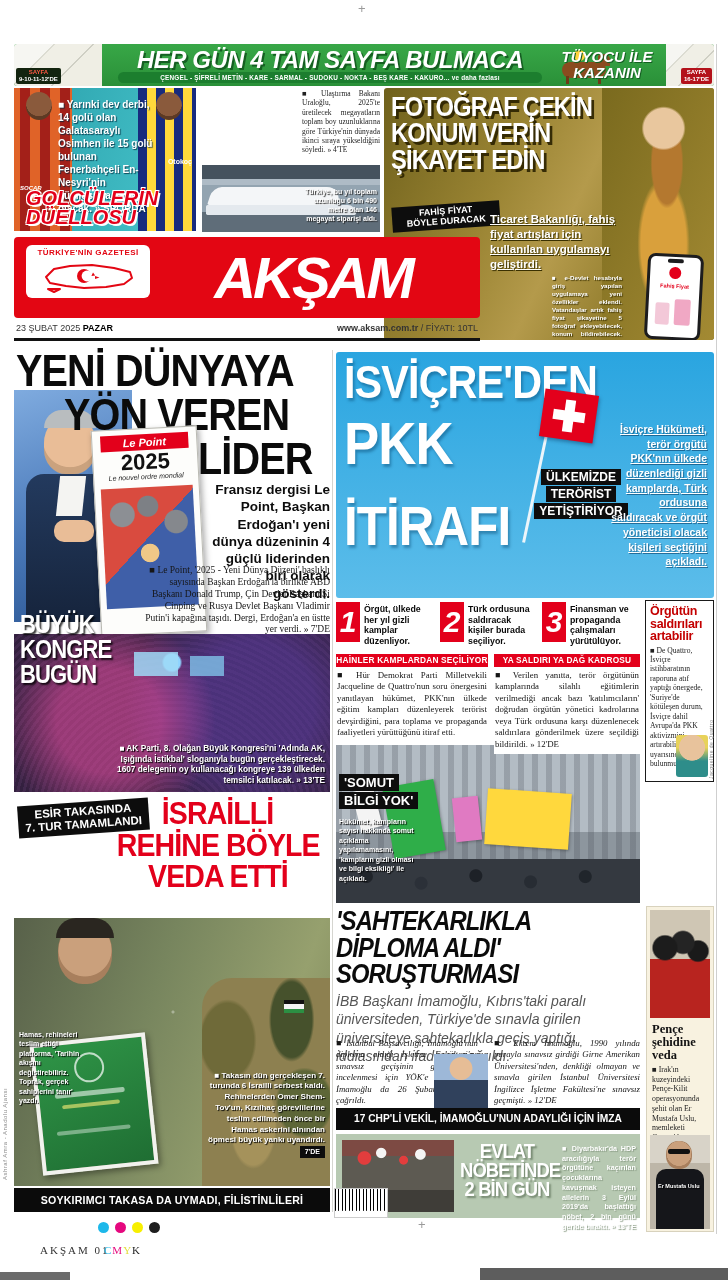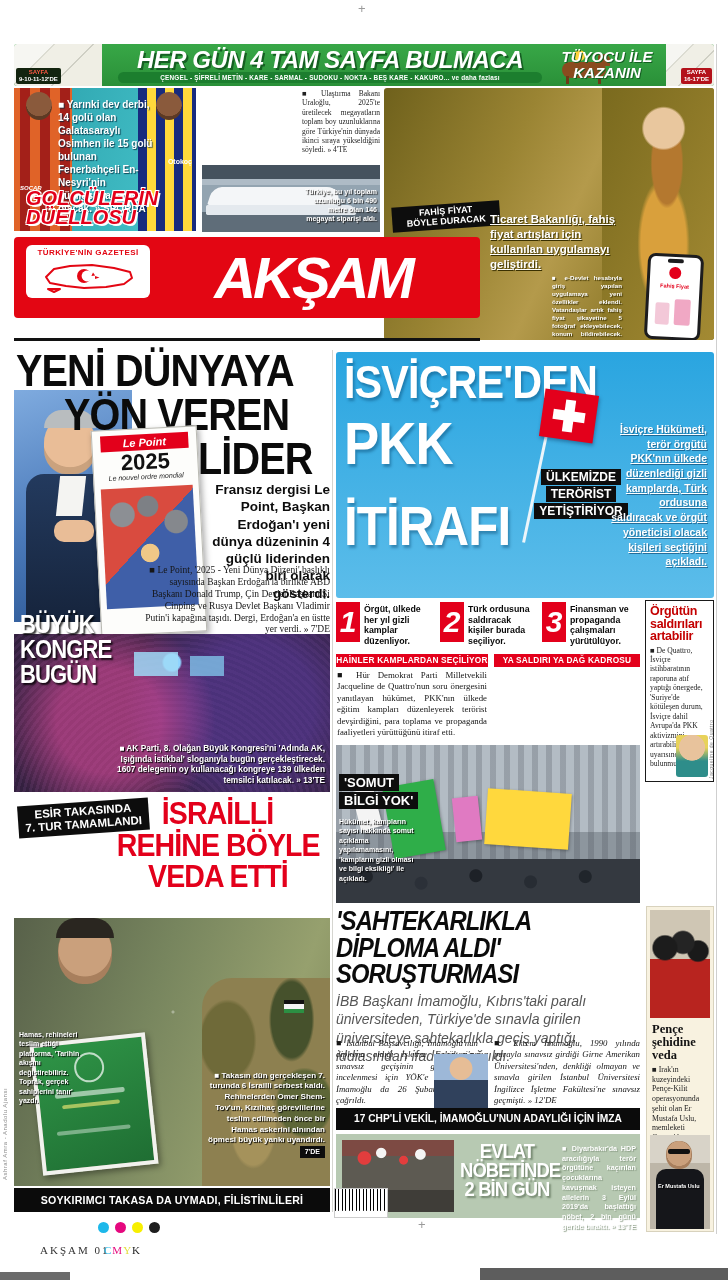--- a/index.html
+++ b/index.html
@@ -199,20 +199,25 @@
       <div class="s ycap" style="right:3px;top:22px;width:76px;">Türkiye, bu yıl toplam uzunluğu 6 bin 490 metre olan 146 megayat siparişi aldı.</div>
     </div>
   </div>
 
   <div class="s gold">
     <div class="s" style="right:0;top:0;width:112px;height:252px;background:
         radial-gradient(circle at 55% 16%,#e9c79e 0 9%,rgba(0,0,0,0) 10%),
         radial-gradient(ellipse at 58% 30%,#b4782f 0 16%,rgba(0,0,0,0) 18%),
         radial-gradient(ellipse at 55% 62%,#d9a03c 0 26%,rgba(0,0,0,0) 30%),
         linear-gradient(115deg,#7a6a1e,#a38a33);"></div>
+    <div class="s ghl" style="left:7px;top:6px;width:250px;">
+      <span class="cond hl ghl">FOTOĞRAF ÇEKİN</span><br>
+      <span class="cond hl ghl">KONUM VERİN</span><br>
+      <span class="cond hl ghl">ŞİKAYET EDİN</span>
+    </div>
     <div class="s gtag" style="left:8px;top:116px;width:96px;">
       <span style="display:block;">FAHİŞ FİYAT</span>
       <span style="display:block;">BÖYLE DURACAK</span>
     </div>
     <div class="s gdek" style="left:106px;top:124px;width:132px;">Ticaret Bakanlığı, fahiş fiyat artışları için kullanılan uygulamayı geliştirdi.</div>
     <div class="s gbody" style="left:168px;top:186px;width:70px;">■ e-Devlet hesabıyla giriş yapılan uygulamaya yeni özellikler eklendi. Vatandaşlar artık fahiş fiyat şikayetine 5 fotoğraf ekleyebilecek, konum bildirebilecek. Şikayetin açıklama alanı da artırıldı. » 4'TE</div>
     <div class="s phone" style="left:262px;top:166px;width:50px;height:80px;">
       <div class="s" style="left:17px;top:2px;width:16px;height:4px;background:#1c1c1e;border-radius:2px;"></div>
       <div class="s" style="left:19px;top:10px;width:12px;height:12px;background:#e3001b;border-radius:50%;"></div>
       <div class="s" style="left:0;top:26px;width:50px;text-align:center;color:#e3001b;font-size:5.5px;font-weight:900;">Fahiş Fiyat</div>
@@ -227,20 +232,28 @@
       <svg width="96" height="36" viewBox="0 0 96 36" style="margin-top:1px;">
         <path d="M6 18 L14 10 L30 7 L52 6 L74 9 L90 13 L92 19 L84 25 L66 28 L44 29 L26 27 L10 24 Z M8 30 L14 33 L20 30 Z" fill="#ffffff" stroke="#e30613" stroke-width="2" stroke-linejoin="round"></path>
         <circle cx="44" cy="17" r="7" fill="#e30613"></circle>
         <circle cx="47" cy="17" r="5.4" fill="#ffffff"></circle>
         <path d="M55 17 l4.5 1.5 -4.5 1.5 0 -3 z M53 13.4 l2.2 3.2 -3.8 0.3 z" fill="#e30613"></path>
       </svg>
     </div>
     <div class="s aksam" style="left:140px;top:0;width:318px;">AKŞAM</div>
   </div>
 
+  <div class="s dateline" style="left:16px;top:323px;width:462px;height:13px;">
+    <span>23 ŞUBAT 2025</span>
+    <span style="font-weight:900;color:#000;">PAZAR</span>
+    <span style="float:right;">
+      <b>www.aksam.com.tr</b>
+      <span>/ FİYATI: 10TL</span>
+    </span>
+  </div>
   <div class="s rule" style="left:14px;top:338px;width:466px;height:2.5px;"></div>
 
   <div class="s" style="left:332px;top:350px;width:1px;height:862px;background:#d5d5d0;"></div>
   <div class="s" style="left:716px;top:44px;width:1px;height:1190px;background:#cfcfcf;"></div>
 
   <div class="s erd" style="left:14px;top:390px;width:118px;height:232px;">
     <div class="s" style="left:30px;top:26px;width:52px;height:58px;background:radial-gradient(circle at 50% 42%,#e9bd97 0 62%,#caa27e 64%);border-radius:46% 46% 42% 42%;"></div>
     <div class="s" style="left:30px;top:20px;width:52px;height:18px;background:#b9bdbf;border-radius:26px 26px 0 0;"></div>
     <div class="s" style="left:12px;top:84px;width:92px;height:148px;background:linear-gradient(#233a5e,#16243c);border-radius:18px 18px 0 0;"></div>
     <div class="s" style="left:44px;top:86px;width:26px;height:40px;background:#f4f4f2;transform:skewX(-6deg);"></div>
@@ -352,20 +365,21 @@
     </div>
     <div class="s stagb" style="left:3px;top:72px;width:76px;">Hükümet, kampların sayısı hakkında somut açıklama yapılamamasını, 'kampların gizli olması ve bilgi eksikliği' ile açıkladı.</div>
   </div>
 
   <div class="s" style="left:336px;top:654px;width:152px;z-index:2;">
     <div class="rhead">HAİNLER KAMPLARDAN SEÇİLİYOR</div>
     <div class="cbody serif just" style="background:#fff;padding:3px 1px 4px;">■ Hür Demokrat Parti Milletvekili Jacqueline de Quattro'nun soru önergesini yanıtlayan hükümet, PKK'nın ülkede eğitim kampları düzenleyerek terörist devşirdiğini, para toplama ve propaganda faaliyetleri yürüttüğünü itiraf etti.</div>
   </div>
   <div class="s" style="left:494px;top:654px;width:146px;z-index:2;">
     <div class="rhead">YA SALDIRI YA DAĞ KADROSU</div>
+    <div class="cbody serif just" style="background:#fff;padding:3px 1px 4px;">■ Verilen yanıtta, terör örgütünün kamplarında silahlı eğitimlerin verilmediği ancak bazı 'katılımcıların' doğrudan örgütün yönetici kadrolarına veya Türk ordusuna karşı düzenlenecek saldırılara gönderilmek üzere seçildiği bildirildi. » 12'DE</div>
   </div>
 
   <div class="s sidebox" style="left:645px;top:600px;width:69px;height:182px;z-index:2;box-sizing:border-box;padding:4px 4px 0;">
     <div class="sbt">Örgütün saldırıları artabilir</div>
     <div class="sbb serif" style="margin-top:3px;">■ De Quattro, İsviçre istihbaratının raporuna atıf yaptığı önergede, 'Suriye'de kötüleşen durum, İsviçre dahil Avrupa'da PKK aktivizmini artırabilir' uyarısında bulunmuştu.</div>
     <div class="s" style="left:30px;bottom:4px;width:32px;height:42px;background:
         radial-gradient(circle at 50% 30%,#e8c39c 0 38%,rgba(0,0,0,0) 40%),
         linear-gradient(#e8d25a 0 30%,#2e8d8a 62%);border-radius:3px;"></div>
     <div class="vcred" style="position:absolute;right:-1px;bottom:2px;height:60px;font-size:5px;">Jacqueline de Quattro</div>
   </div>

